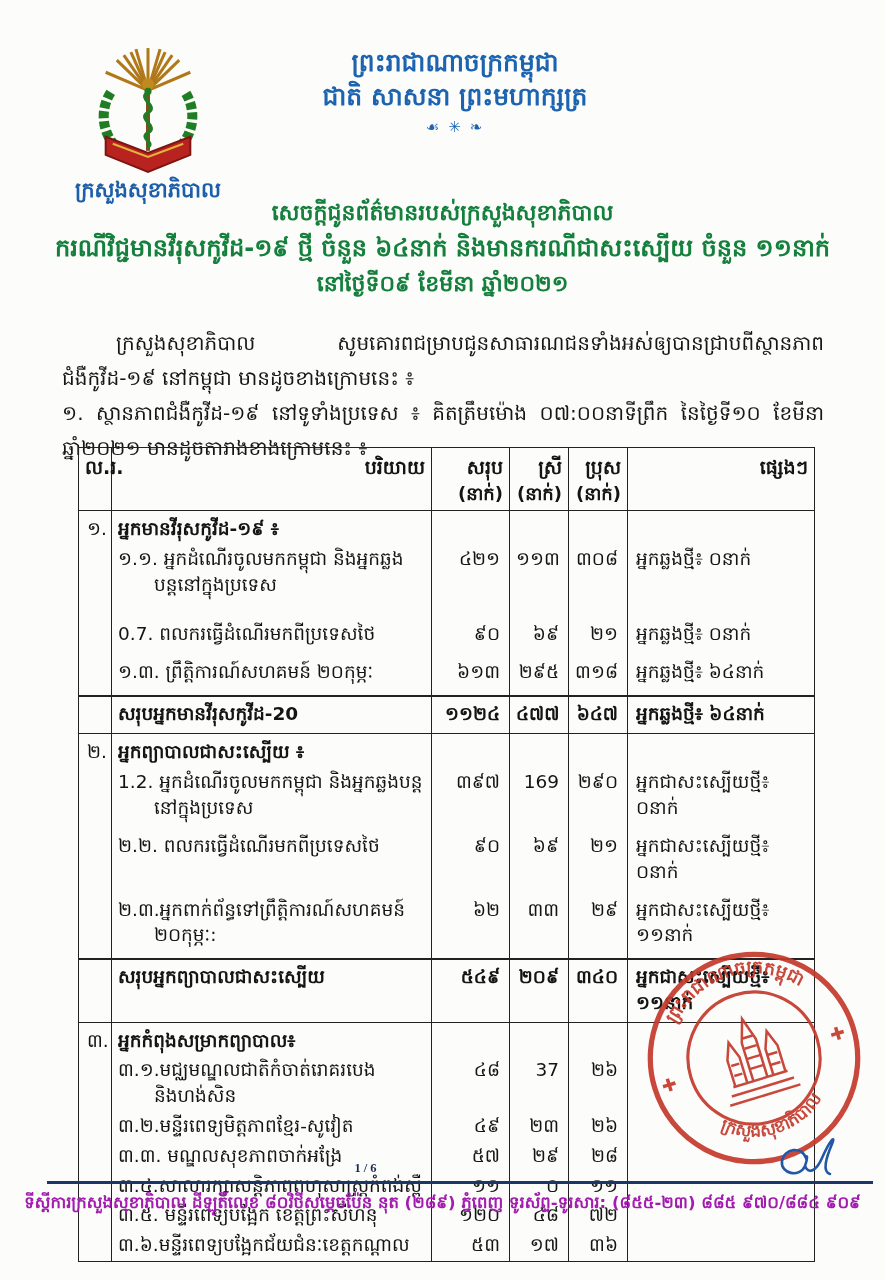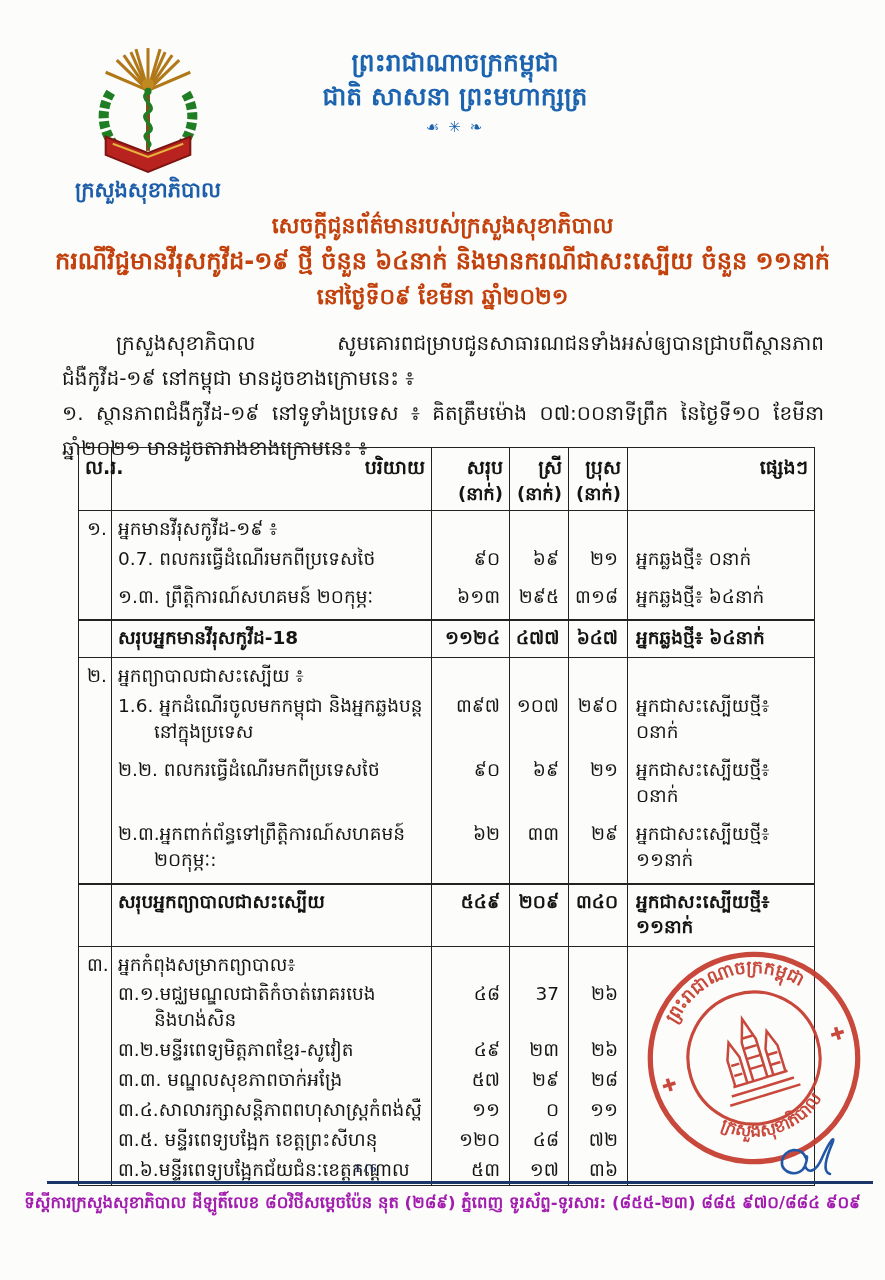--- a/index.html
+++ b/index.html
@@ -9,21 +9,21 @@
   
   .crest{position:absolute;left:72px;top:40px;width:152px;height:136px;}
   .ministry-label{position:absolute;left:50px;top:176px;width:196px;text-align:center;
     color:#1d5fa8;color:#1c5ea9;font-weight:bold;font-size:21px;}
   .kingdom-block{position:absolute;left:230px;top:46px;width:450px;text-align:center;color:#1c64b0;}
   .kingdom-line{font-size:25px;font-weight:bold;line-height:1.35;}
   .ornament{font-size:15px;margin-top:4px;color:#1c64b0;letter-spacing:2px;}
 
   
   .title-block{position:absolute;left:40px;top:196px;width:805px;text-align:center;
-    color:#c2410c;font-weight:bold;margin-top:13px;}
+    color:#15803d;font-weight:bold;}
   .title-l1{font-size:22px;line-height:1.5;}
   .title-l2{font-size:22px;line-height:1.45;}
   .title-l3{font-size:24px;line-height:1.6;}
   .title-l4{font-size:22px;line-height:1.5;}
 
   
   .body-block{position:absolute;left:62px;top:326px;width:762px;color:#161616;
     font-size:20px;line-height:1.75;text-align:justify;}
   .para1{text-indent:54px;}
   .lead-bold{font-weight:normal;}
@@ -36,21 +36,21 @@
     font-size:18.5px;line-height:1.4;}
   th:first-child,td:first-child{border-left:none;}
   thead th{border-bottom:1.5px solid #222;text-align:right;font-weight:bold;
     padding-top:6px;padding-bottom:4px;font-size:19px;}
   .h-sub{font-weight:bold;font-size:18px;}
   td.no{text-align:left;padding-left:8px;}
   td.num{text-align:right;padding-right:9px;}
   td.note{padding-left:8px;}
   .desc-txt{display:block;padding-left:36px;text-indent:-36px;white-space:pre-line;}
   tr.row-section td{border-top:1.8px solid #222;}
-  tr.row-section td.desc{font-weight:normal;}
+  tr.row-section td.desc{font-weight:bold;}
   tr.row-section td{padding-top:5px;padding-bottom:2px;}
   tr.row-item td{padding-bottom:22px;}
   tr.row-item.tight td{padding-bottom:10px;}
   tr.row-summary td{border-top:2.4px solid #222;font-weight:bold;padding-top:4px;padding-bottom:6px;}
   tr.row-item3 td{padding-top:1px;padding-bottom:3px;}
 
   
   .stamp{position:absolute;left:644px;top:948px;width:220px;height:220px;
     transform:rotate(-17deg);opacity:.92;}
   .stamp text{font-weight:bold;}
@@ -154,20 +154,31 @@
           <tr class="row-section">
             <td class="no">១.</td>
             <td class="desc">
               <span class="desc-txt">អ្នកមានវីរុសកូវីដ-១៩ ៖</span>
             </td>
             <td class="num"></td>
             <td class="num"></td>
             <td class="num"></td>
             <td class="note"></td>
           </tr>
+          <tr class="row-item">
+            <td class="no"></td>
+            <td class="desc">
+              <span class="desc-txt">១.១. អ្នកដំណើរចូលមកកម្ពុជា និងអ្នកឆ្លង
+បន្តនៅក្នុងប្រទេស</span>
+            </td>
+            <td class="num">៤២១</td>
+            <td class="num">១១៣</td>
+            <td class="num">៣០៨</td>
+            <td class="note">អ្នកឆ្លងថ្មី៖ ០នាក់</td>
+          </tr>
           <tr class="row-item tight">
             <td class="no"></td>
             <td class="desc">
               <span class="desc-txt">0.7. ពលករធ្វើដំណើរមកពីប្រទេសថៃ</span>
             </td>
             <td class="num">៩០</td>
             <td class="num">៦៩</td>
             <td class="num">២១</td>
             <td class="note">អ្នកឆ្លងថ្មី៖ ០នាក់</td>
           </tr>
@@ -177,45 +188,45 @@
               <span class="desc-txt">១.៣. ព្រឹត្តិការណ៍សហគមន៍ ២០កុម្ភៈ</span>
             </td>
             <td class="num">៦១៣</td>
             <td class="num">២៩៥</td>
             <td class="num">៣១៨</td>
             <td class="note">អ្នកឆ្លងថ្មី៖ ៦៤នាក់</td>
           </tr>
           <tr class="row-summary">
             <td class="no"></td>
             <td class="desc">
-              <span class="desc-txt">សរុបអ្នកមានវីរុសកូវីដ-18</span>
+              <span class="desc-txt">សរុបអ្នកមានវីរុសកូវីដ-20</span>
             </td>
             <td class="num">១១២៤</td>
             <td class="num">៤៧៧</td>
             <td class="num">៦៤៧</td>
             <td class="note">អ្នកឆ្លងថ្មី៖ ៦៤នាក់</td>
           </tr>
           <tr class="row-section">
             <td class="no">២.</td>
             <td class="desc">
               <span class="desc-txt">អ្នកព្យាបាលជាសះស្បើយ ៖</span>
             </td>
             <td class="num"></td>
             <td class="num"></td>
             <td class="num"></td>
             <td class="note"></td>
           </tr>
           <tr class="row-item tight">
             <td class="no"></td>
             <td class="desc">
-              <span class="desc-txt">1.6. អ្នកដំណើរចូលមកកម្ពុជា និងអ្នកឆ្លងបន្ត
+              <span class="desc-txt">1.2. អ្នកដំណើរចូលមកកម្ពុជា និងអ្នកឆ្លងបន្ត
 នៅក្នុងប្រទេស</span>
             </td>
             <td class="num">៣៩៧</td>
-            <td class="num">១០៧</td>
+            <td class="num">169</td>
             <td class="num">២៩០</td>
             <td class="note">អ្នកជាសះស្បើយថ្មី៖០នាក់</td>
           </tr>
           <tr class="row-item tight">
             <td class="no"></td>
             <td class="desc">
               <span class="desc-txt">២.២. ពលករធ្វើដំណើរមកពីប្រទេសថៃ</span>
             </td>
             <td class="num">៩០</td>
             <td class="num">៦៩</td>

